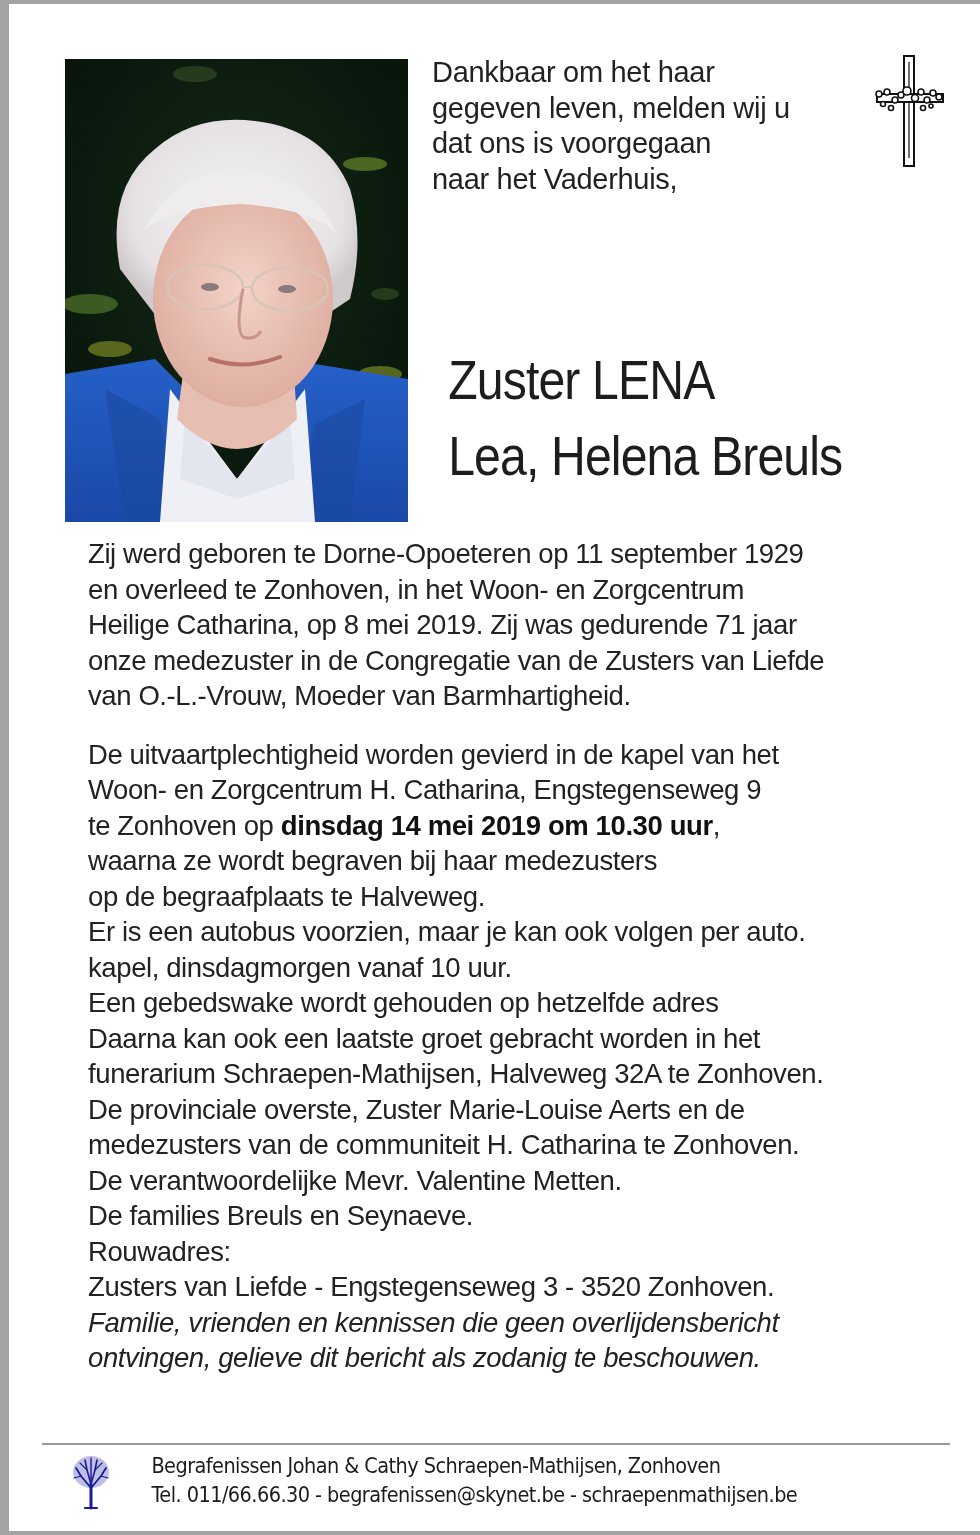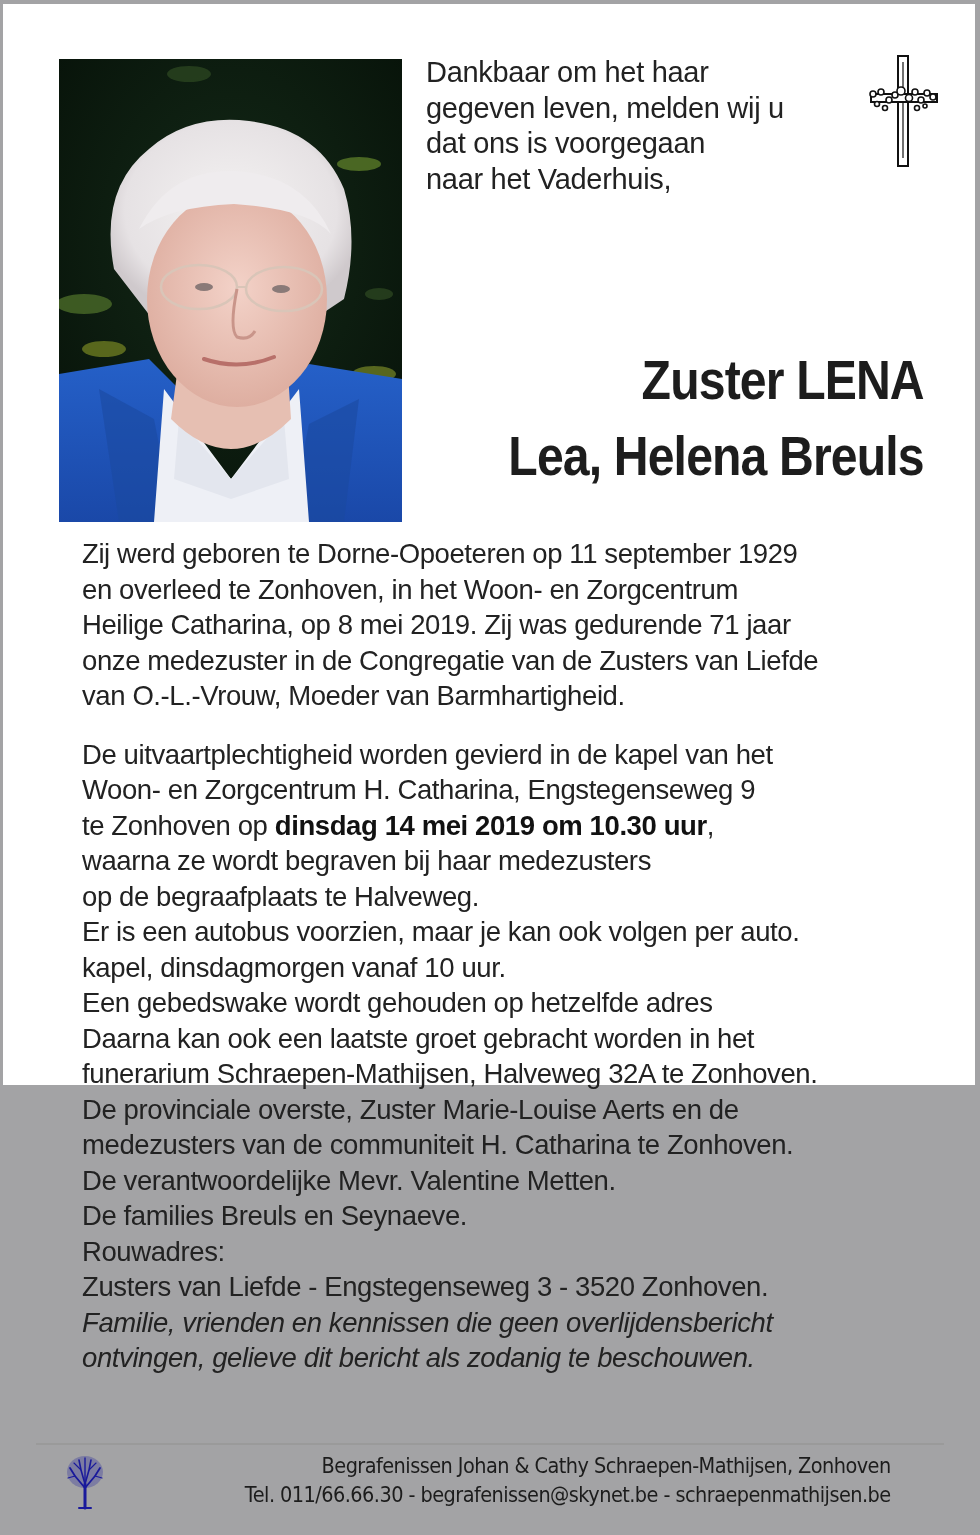--- a/index.html
+++ b/index.html
@@ -1,52 +1,52 @@
 <!DOCTYPE html>
 <html><head>
 <meta charset="utf-8">
 <style>
   html, body { margin:0; padding:0; background:#a3a3a5; }
   body { width:980px; height:1535px; position:relative; overflow:hidden; }
   .page {
-    position:absolute; left:3px; top:4px; width:972px; height:1081px;
+    position:absolute; left:9px; top:4px; width:972px; height:1527px;
     background:#ffffff;
   }
   .photo {
     position:absolute; left:56px; top:55px; width:343px; height:463px;
     overflow:hidden; background:#0c1a10;
   }
   .intro {
     position:absolute; left:423px; top:51px; width:420px;
     font-family:"Liberation Sans", sans-serif; font-size:29px; line-height:35.5px;
     color:#222; letter-spacing:-0.3px;
   }
   .intro div { white-space:nowrap; }
   .cross { position:absolute; left:862px; top:50px; width:76px; height:116px; }
   .name {
-    position:absolute; left:400px; top:338px; width:560px; text-align:right;
-    font-family:"Liberation Sans", sans-serif; font-weight:bold; color:#1d1d1d;
+    position:absolute; left:400px; top:338px; width:560px; text-align:left;
+    font-family:"Liberation Sans", sans-serif; font-weight:normal; color:#1d1d1d;
     font-size:56px; line-height:76px; letter-spacing:-1px;
   }
   .name div { transform:scaleX(0.86); transform-origin:center; white-space:nowrap; }
   .body {
     position:absolute; left:56px; top:532px; width:900px;
     font-family:"Liberation Sans", sans-serif; font-size:27.5px; line-height:35.5px;
     color:#222; letter-spacing:-0.4px;margin-left:23px;
   }
   .body .line { white-space:nowrap; }
   .body .gap { height:23px; }
   .body b { font-weight:bold; color:#111; }
   .body i { }
   .rule {
     position:absolute; left:33px; top:1439px; width:908px; height:2px; background:#9a9a9a;
   }
   .footer-logo { position:absolute; left:62px; top:1450px; width:40px; height:56px; }
   .footer-text {
-    position:absolute; left:110px; top:1448px; width:810px; text-align:right;
+    position:absolute; left:110px; top:1448px; width:810px; text-align:left;
     font-family:"DejaVu Sans", sans-serif; font-size:21px; line-height:29px; color:#1c1c1c;
     letter-spacing:-0.6px;
   }
   .footer-text div { white-space:nowrap; transform:scaleX(0.92); transform-origin:center; }
 </style>
 </head>
 <body>
 
 <div class="page">
 

